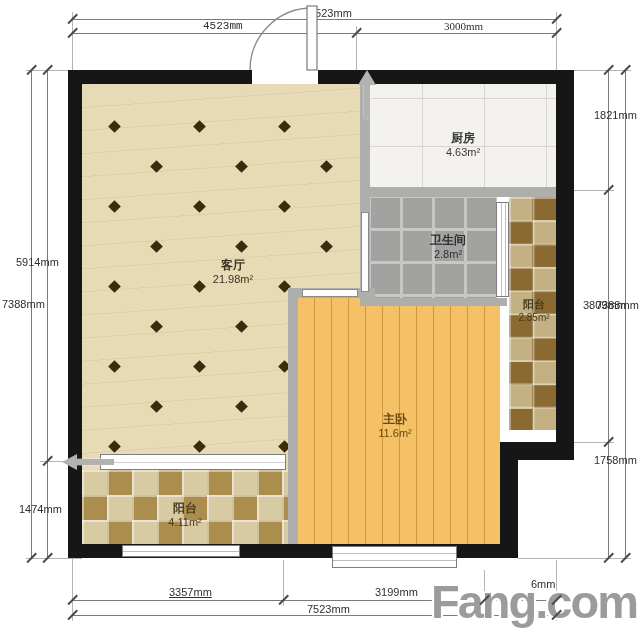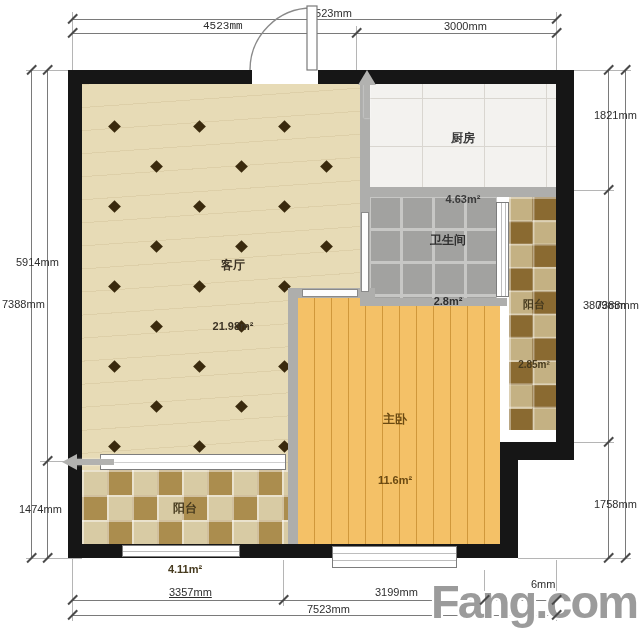--- a/index.html
+++ b/index.html
@@ -6,21 +6,21 @@
   #canvas{position:relative;width:639px;height:637px;background:#ffffff;overflow:hidden;
           font-family:"Liberation Sans","DejaVu Sans",sans-serif;}
   .wall{position:absolute;background:#161616;}
   .gwall{position:absolute;background:#aeaeac;}
   .dimline{position:absolute;background:#7a7a7a;}
   .ext{position:absolute;background:#b5b5b5;}
   .dimlabel{position:absolute;font-size:11px;color:#2e2e2e;white-space:nowrap;}
   .tick{position:absolute;width:13px;height:1.5px;background:#4a4a4a;transform:rotate(-45deg);}
   .room-label{position:absolute;text-align:center;color:#3c3325;font-size:12px;font-weight:bold;
               line-height:1.25;transform:translateX(-50%);white-space:nowrap;}
-  .room-label .area{font-weight:bold;font-size:11px;margin-top:47px;}
+  .room-label .area{font-weight:normal;font-size:11px;}
   .diamond{position:absolute;width:9px;height:9px;background:#3a2a0e;transform:rotate(45deg);}
   .window{position:absolute;background:#ffffff;border:1px solid #7d7d7d;box-sizing:border-box;}
   .doorleaf{position:absolute;background:#fdfdfd;border:1px solid #8a8a8a;box-sizing:border-box;}
 
   .floor-living{position:absolute;left:82px;top:84px;width:288px;height:386px;overflow:hidden;
     background-color:#e7dbb6;
     background-image:repeating-linear-gradient(176deg,rgba(150,122,70,0.12) 0 1px,transparent 1px 23px);}
   .floor-kitchen{position:absolute;left:370px;top:84px;width:186px;height:103px;
     background-color:#f3f2ef;
     background-image:linear-gradient(#d9d6d0 1px,transparent 1px),linear-gradient(90deg,#d9d6d0 1px,transparent 1px);
@@ -79,28 +79,28 @@
   <div class="dimline" style="left:72px;top:33px;width:484px;height:1px;"></div>
   <div class="dimline" style="left:31px;top:70px;width:1px;height:488px;"></div>
   <div class="dimline" style="left:47px;top:70px;width:1px;height:488px;"></div>
   <div class="dimline" style="left:608px;top:70px;width:1px;height:488px;"></div>
   <div class="dimline" style="left:625px;top:70px;width:1px;height:488px;"></div>
   <div class="dimline" style="left:72px;top:600px;width:484px;height:1px;"></div>
   <div class="dimline" style="left:72px;top:615px;width:484px;height:1px;"></div>
 
   <div class="dimlabel" style="left:309px;top:7px;">7523mm</div>
   <div class="dimlabel" style="left:203px;top:20px;font-family:Liberation Mono, monospace;">4523mm</div>
-  <div class="dimlabel" style="left:444px;top:20px;">3000mm</div>
+  <div class="dimlabel" style="left:444px;top:20px;font-family:Liberation Serif, serif;">3000mm</div>
   <div class="dimlabel" style="left:16px;top:256px;">5914mm</div>
   <div class="dimlabel" style="left:2px;top:298px;">7388mm</div>
   <div class="dimlabel" style="left:19px;top:503px;">1474mm</div>
   <div class="dimlabel" style="left:594px;top:109px;">1821mm</div>
   <div class="dimlabel" style="left:583px;top:299px;">3809mm</div>
   <div class="dimlabel" style="left:596px;top:299px;">7388mm</div>
-  <div class="dimlabel" style="left:594px;top:498px;text-align:right;">1758mm</div>
+  <div class="dimlabel" style="left:594px;top:454px;text-align:right;">1758mm</div>
   <div class="dimlabel" style="left:169px;top:586px;text-decoration:underline;">3357mm</div>
   <div class="dimlabel" style="left:375px;top:586px;">3199mm</div>
   <div class="dimlabel" style="left:531px;top:578px;">6mm</div>
   <div class="dimlabel" style="left:307px;top:603px;">7523mm</div>
 
   <div class="floor-living" id="living-floor">
       <div class="diamond" style="left: 28px; top: 38px;"></div>
       <div class="diamond" style="left: 113px; top: 38px;"></div>
       <div class="diamond" style="left: 198px; top: 38px;"></div>
       <div class="diamond" style="left: 283px; top: 38px;"></div>

